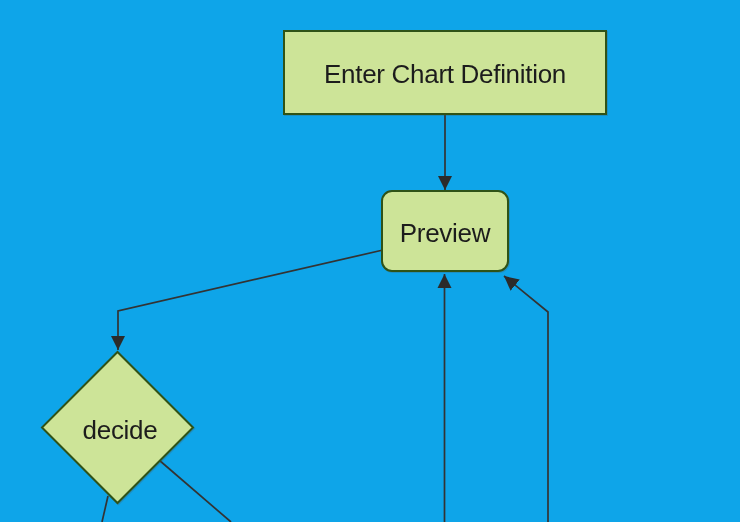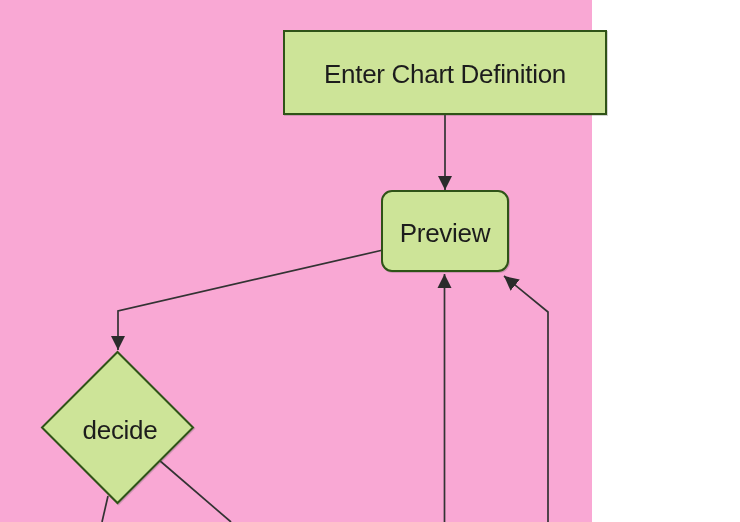--- a/index.html
+++ b/index.html
@@ -5,23 +5,23 @@
   html, body {
     margin: 0;
     padding: 0;
     width: 740px;
     height: 522px;
     background: #ffffff;
     overflow: hidden;
   }
   .stage {
     position: relative;
-    width: 592px;
+    width: 740px;
     height: 522px;
-    background: #f9a8d4;
+    background: #0ea5e9;
   }
   .edge {
     fill: none;
     stroke: #333333;
     stroke-width: 1.7;
   }
   .node-shape {
     fill: #cde498;
     stroke: #2f5317;
     stroke-width: 2;

